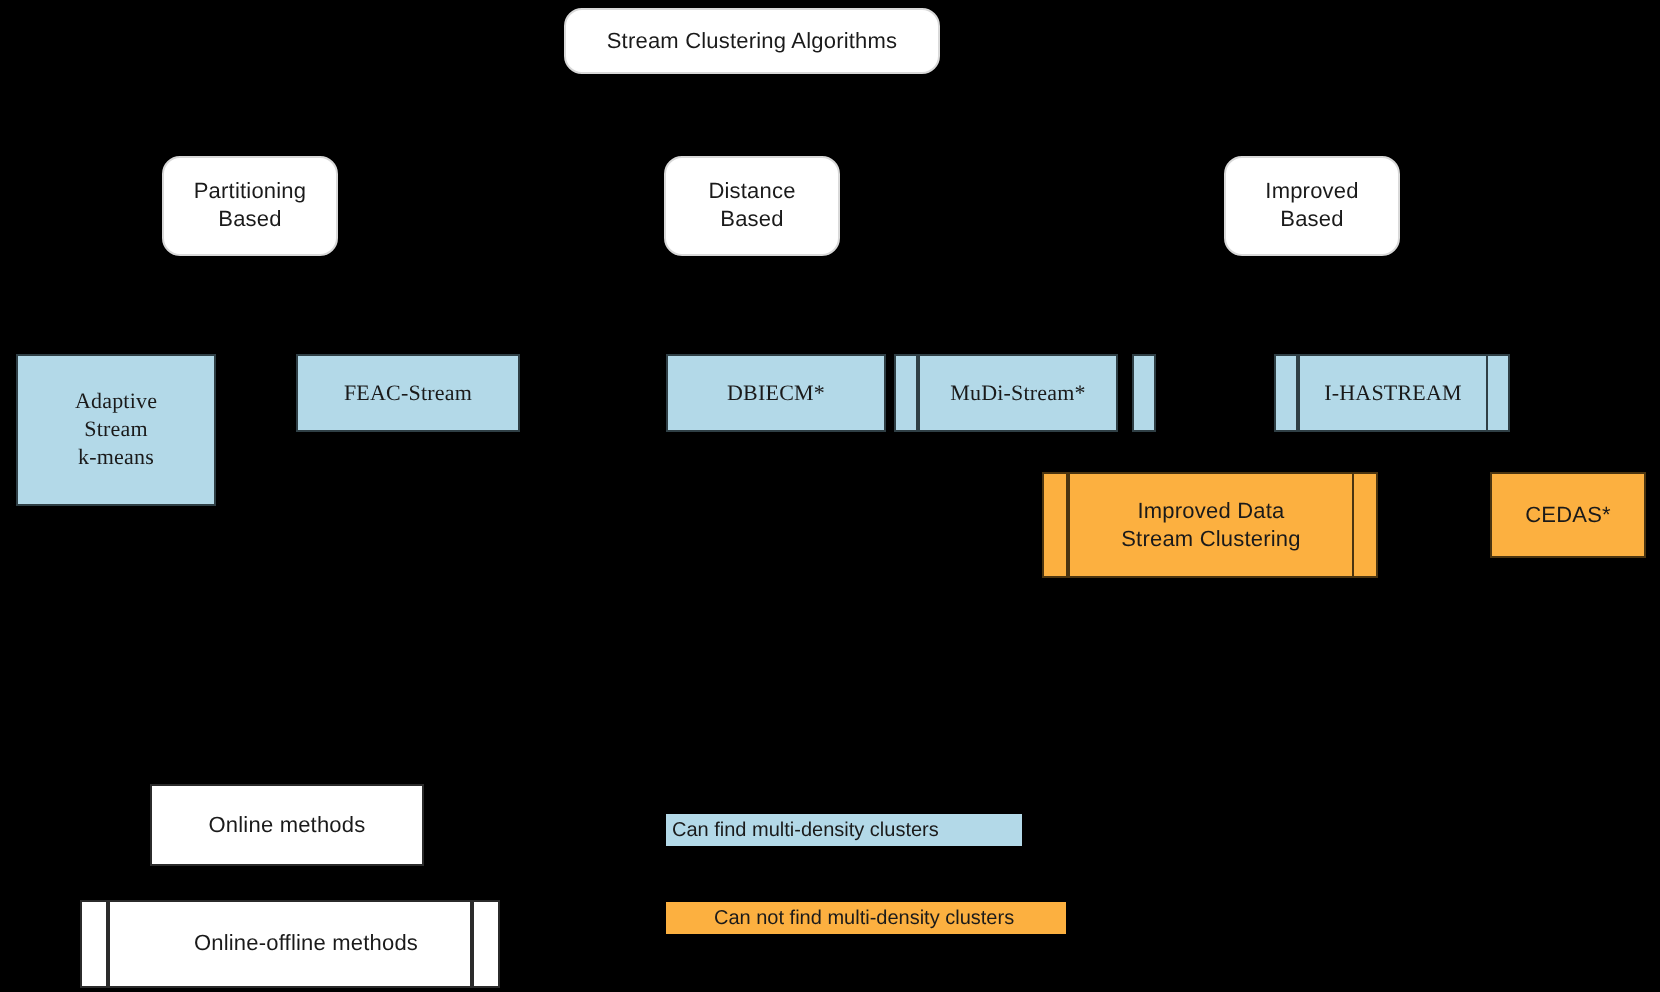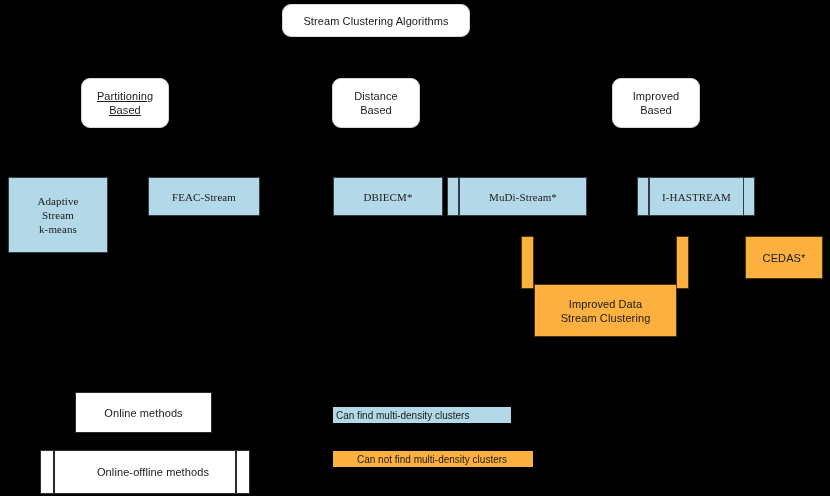--- a/index.html
+++ b/index.html
@@ -81,48 +81,48 @@
   .legend-strip.blue   { background: #b3d9e8; }
   .legend-strip.orange { background: #fcb040; }
 </style>
 </head>
 <body>
 
 <div id="canvas">
 
   <div class="node round" style="left:282px; top:4px; width:188px; height:33px;">Stream Clustering Algorithms</div>
 
-  <div class="node round" style="left:81px; top:78px; width:88px; height:50px;text-decoration:underline;">Partitioning
+  <div class="node round" style="left:81px; top:78px; width:88px; height:50px;">Partitioning
 Based</div>
 
   <div class="node round" style="left:332px; top:78px; width:88px; height:50px;">Distance
 Based</div>
 
   <div class="node round" style="left:612px; top:78px; width:88px; height:50px;">Improved
 Based</div>
 
   <div class="node blue" style="left:8px; top:177px; width:100px; height:76px;">Adaptive
 Stream
 k-means</div>
 
   <div class="node blue" style="left:148px; top:177px; width:112px; height:39px;">FEAC-Stream</div>
 
   <div class="node blue" style="left:333px; top:177px; width:110px; height:39px;">DBIECM*</div>
 
   <div class="sliver blue" style="left:447px; top:177px; width:12px; height:39px;"></div>
   <div class="sliver blue" style="left:566px; top:177px; width:12px; height:39px;"></div>
-  <div class="node blue" style="left:459px; top:177px; width:128px; height:39px;">MuDi-Stream*</div>
+  <div class="node blue" style="left:459px; top:177px; width:100px; height:39px;">MuDi-Stream*</div>
 
   <div class="sliver blue" style="left:637px; top:177px; width:12px; height:39px;"></div>
   <div class="sliver blue" style="left:743px; top:177px; width:12px; height:39px;"></div>
   <div class="node blue" style="left:649px; top:177px; width:95px; height:39px;">I-HASTREAM</div>
 
   <div class="sliver orange" style="left:521px; top:236px; width:13px; height:53px;"></div>
   <div class="sliver orange" style="left:676px; top:236px; width:13px; height:53px;"></div>
-  <div class="node orange" style="left:534px; top:236px; width:143px; height:53px;margin-top:48px;">Improved Data
+  <div class="node orange" style="left:534px; top:236px; width:143px; height:53px;">Improved Data
 Stream Clustering</div>
 
   <div class="node orange" style="left:745px; top:236px; width:78px; height:43px;">CEDAS*</div>
 
   <div class="node white" style="left:75px; top:392px; width:137px; height:41px;">Online methods</div>
 
   <div class="sliver white" style="left:40px; top:450px; width:14px; height:44px;"></div>
   <div class="sliver white" style="left:236px; top:450px; width:14px; height:44px;"></div>
   <div class="node white" style="left:54px; top:450px; width:182px; height:44px;padding-left:16px;">Online-offline methods</div>
 

